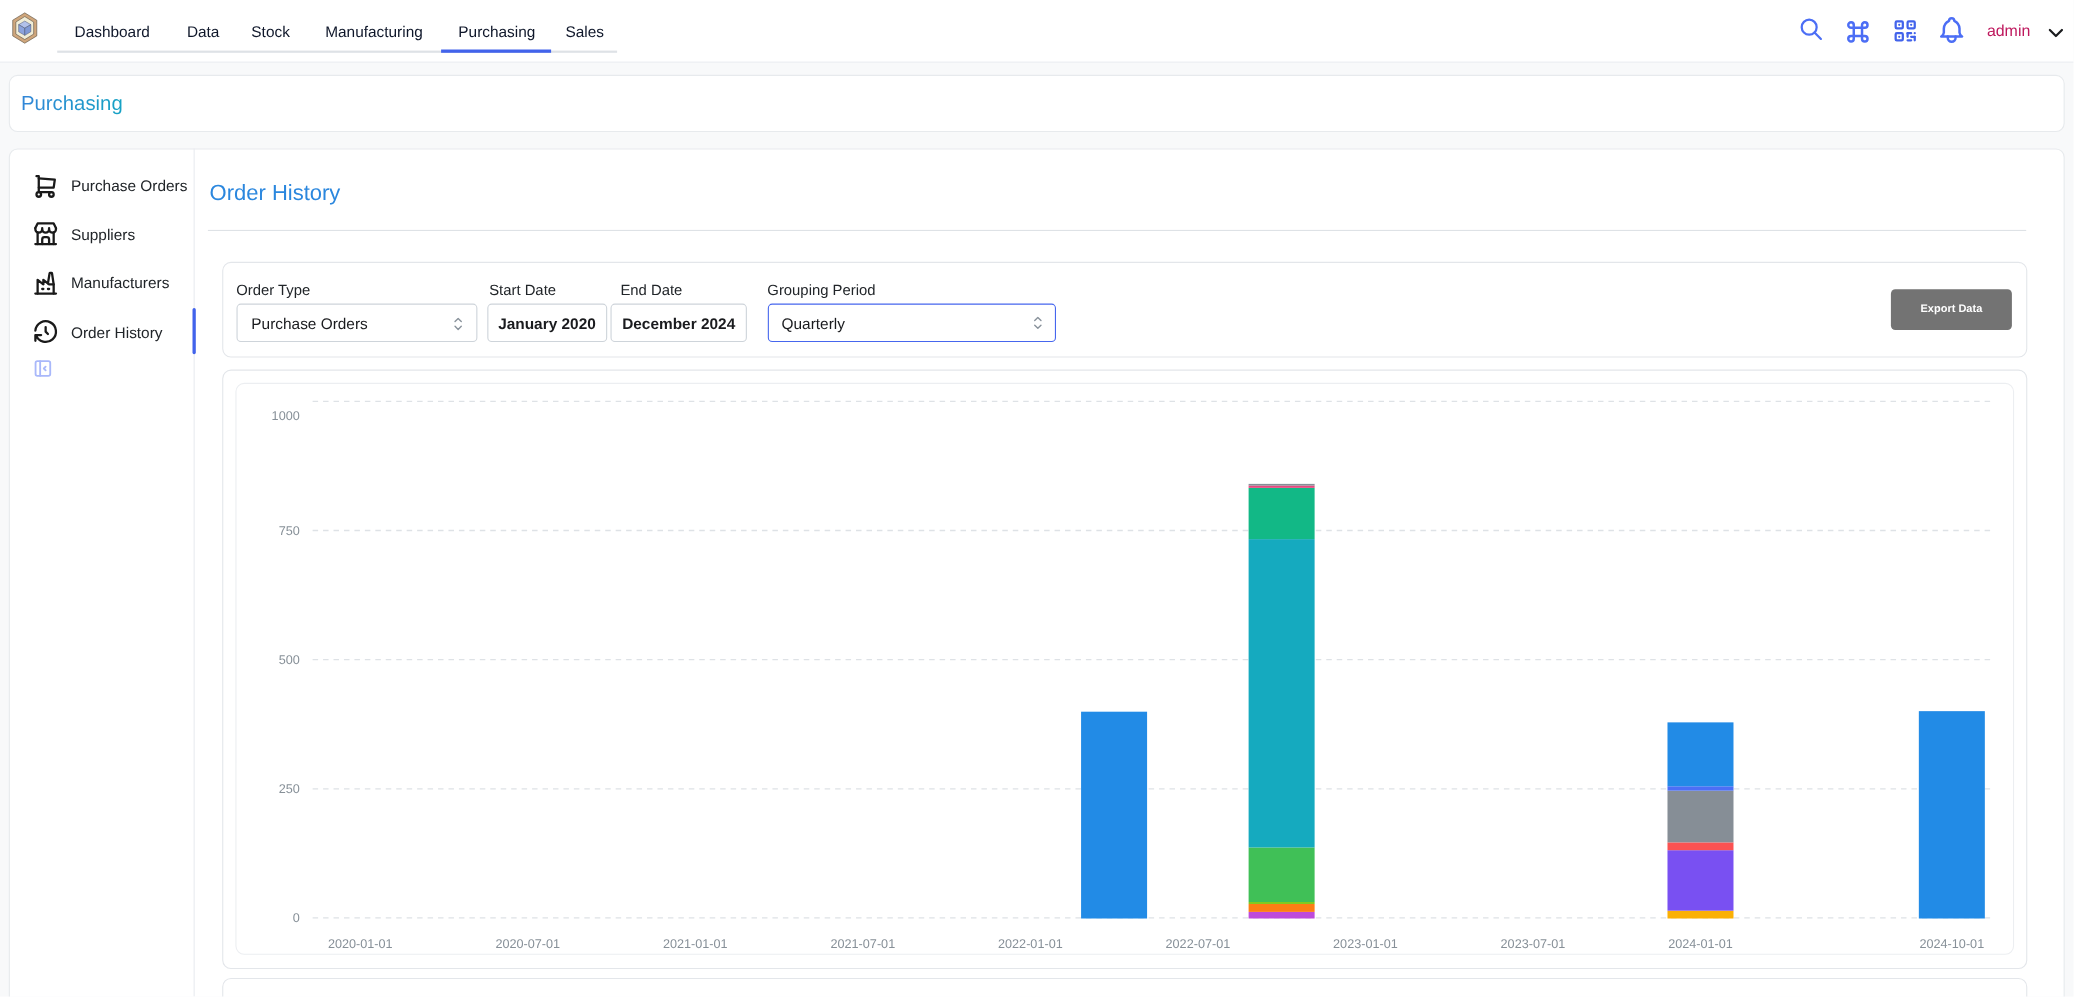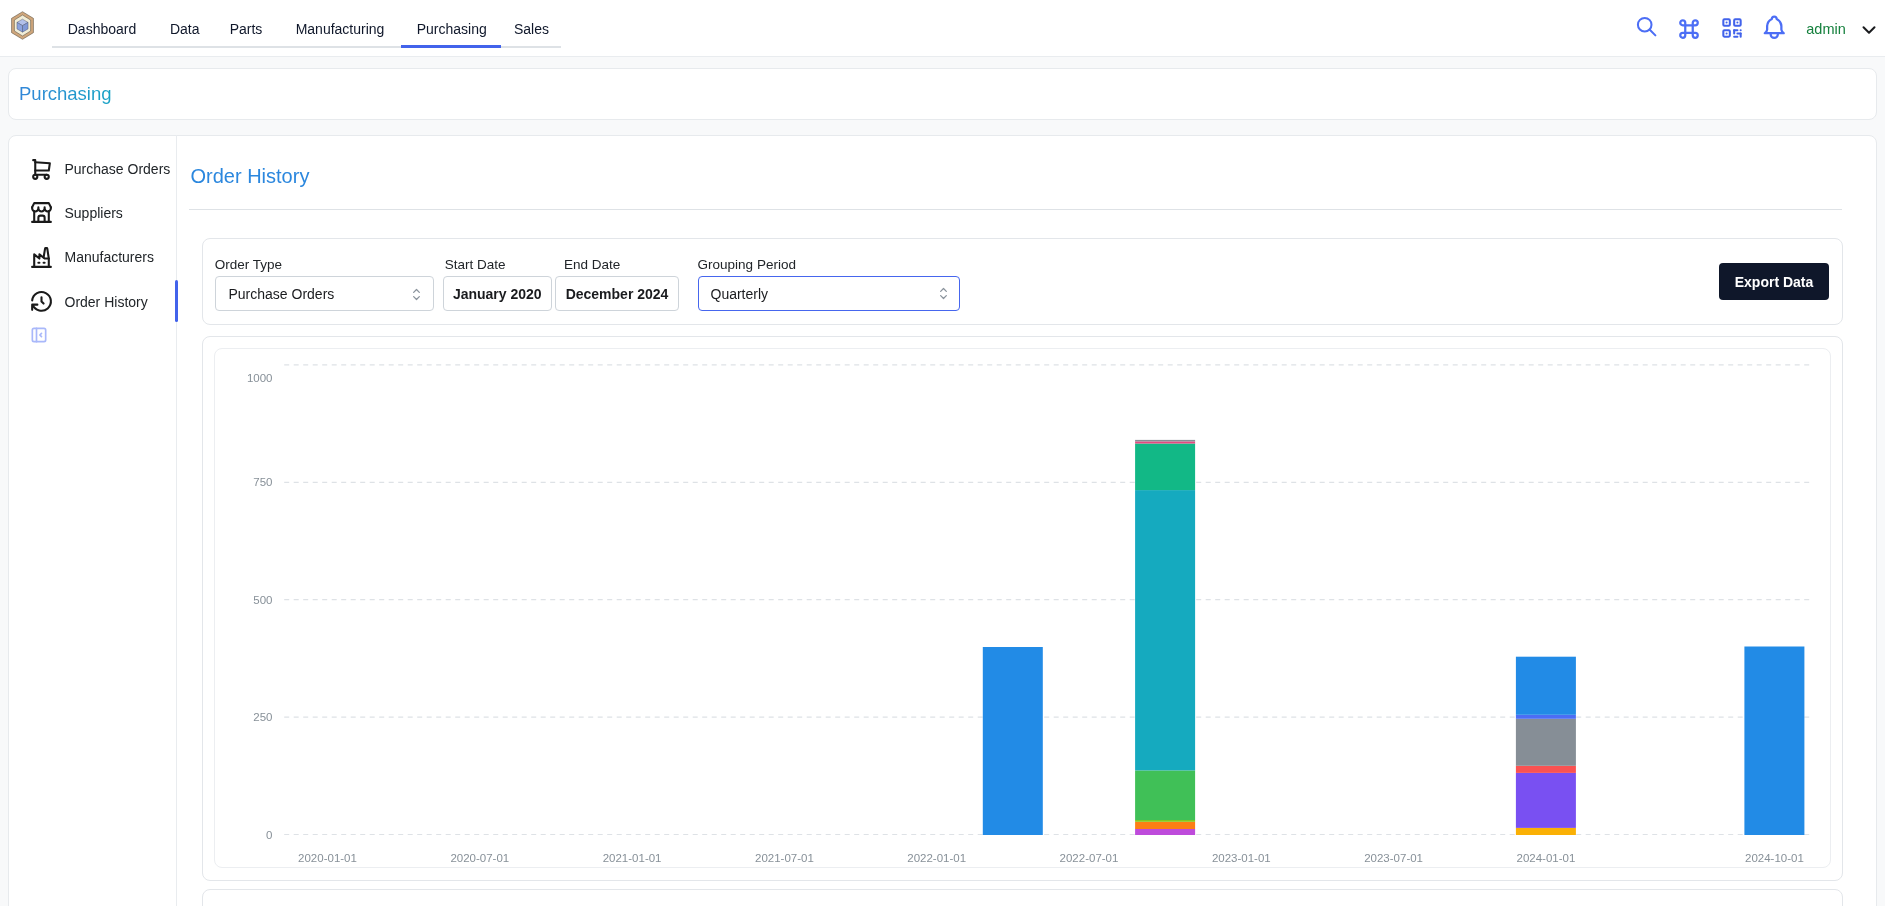--- a/index.html
+++ b/index.html
@@ -24,21 +24,21 @@
   <polygon points="12.25,8.3 17.9,11.6 12.25,14.9 6.6,11.6" fill="#b2c1ea" stroke="#3a4360" stroke-width="0.4"></polygon>
   <polygon points="6.6,11.6 12.25,14.9 12.25,21.5 6.6,18.2" fill="#8ca3dd" stroke="#3a4360" stroke-width="0.4"></polygon>
   <polygon points="17.9,11.6 12.25,14.9 12.25,21.5 17.9,18.2" fill="#8099d6" stroke="#3a4360" stroke-width="0.4"></polygon>
 </svg>
 
 <div class="abs" style="left:52px;top:45.5px;width:509px;height:2px;background:#dee2e6;"></div>
 <div class="abs" style="left:401px;top:45px;width:100px;height:3px;background:#4263eb;"></div>
 
 <div class="tab" style="left:102px;">Dashboard</div>
 <div class="tab" style="left:184.7px;">Data</div>
-<div class="tab" style="left:246px;">Parts</div>
+<div class="tab" style="left:246px;">Stock</div>
 <div class="tab" style="left:340px;">Manufacturing</div>
 <div class="tab" style="left:451.7px;">Purchasing</div>
 <div class="tab" style="left:531.5px;">Sales</div>
 
 <svg class="ic" style="left:1634.7px;top:14.7px;" width="23.3" height="23.3" viewBox="0 0 24 24" fill="none" stroke="#4c6ef5" stroke-width="2.1" stroke-linecap="round" stroke-linejoin="round">
   <path d="M10 10m-7 0a7 7 0 1 0 14 0a7 7 0 1 0 -14 0"></path>
     <path d="M21 21l-6 -6"></path>
 </svg>
 <svg class="ic" style="left:1674.3px;top:14.2px;" width="30" height="30" viewBox="0 0 24 24" fill="none" stroke="#4c6ef5" stroke-width="1.8" stroke-linecap="round" stroke-linejoin="round">
   <path d="M7 9a2 2 0 1 1 2 -2v10a2 2 0 1 1 -2 -2h10a2 2 0 1 1 -2 2v-10a2 2 0 1 1 2 2h-10"></path>
@@ -54,21 +54,21 @@
     <path d="M20 14l0 .01"></path>
     <path d="M14 14l0 3"></path>
     <path d="M14 20l3 0"></path>
     <path d="M17 17l3 0"></path>
     <path d="M20 17l0 3"></path>
 </svg>
 <svg class="ic" style="left:1760.3px;top:13px;" width="28.5" height="28.5" viewBox="0 0 24 24" fill="none" stroke="#4c6ef5" stroke-width="1.9" stroke-linecap="round" stroke-linejoin="round">
   <path d="M10 5a2 2 0 1 1 4 0a7 7 0 0 1 4 6v3a4 4 0 0 0 2 3h-16a4 4 0 0 0 2 -3v-3a7 7 0 0 1 4 -6"></path>
     <path d="M9 17v1a3 3 0 0 0 6 0v-1"></path>
 </svg>
-<div class="abs" style="left:1826px;top:28.5px;transform:translate(-50%,-50%);font-size:14.5px;color:#15803d;">admin</div>
+<div class="abs" style="left:1826px;top:28.5px;transform:translate(-50%,-50%);font-size:14.5px;color:#be185d;">admin</div>
 <svg class="ic" style="left:1857.5px;top:18.5px;" width="22" height="22" viewBox="0 0 24 24" fill="none" stroke="#1a1b1e" stroke-width="2.2" stroke-linecap="round" stroke-linejoin="round">
   <path d="M6 9l6 6l6 -6"></path>
 </svg>
 
 <div class="card" style="left:8px;top:68px;width:1869px;height:51.5px;border-color:#e7eaed;"></div>
 <div class="abs" style="left:19px;top:93.5px;transform:translateY(-50%);font-size:18.5px;background:linear-gradient(90deg,#3286d8,#16a2c4);-webkit-background-clip:text;-webkit-text-fill-color:transparent;">Purchasing</div>
 
 <div class="card" style="left:8px;top:134.5px;width:1869px;height:790px;border-color:#e7eaed;"></div>
 
 <div class="abs" style="left:176.2px;top:135px;width:1px;height:771px;background:#e9ecef;"></div>
@@ -130,21 +130,21 @@
 </div>
 <div class="inp ctr" style="left:443px;width:108.5px;">January 2020</div>
 <div class="inp ctr" style="left:555px;width:124px;">December 2024</div>
 <div class="inp" style="left:697.5px;width:262px;padding-left:12px;border:1.7px solid #4666ee;">Quarterly
   <svg style="position:absolute;right:7px;top:8px;" width="17" height="17" viewBox="0 0 24 24" fill="none" stroke="#8a939c" stroke-width="1.8" stroke-linecap="round" stroke-linejoin="round">
       <path d="M8 9l4 -4l4 4"></path>
       <path d="M16 15l-4 4l-4 -4"></path>
     </svg>
 </div>
 
-<div class="abs ctr" style="left:1719px;top:263px;width:110px;height:37px;background:#0f172a;border-radius:4px;color:#fff;font-size:14px;font-weight:600;">Export Data</div>
+<div class="abs ctr" style="left:1719px;top:263px;width:110px;height:37px;background:#737373;border-radius:4px;color:#fff;font-size:10px;font-weight:600;">Export Data</div>
 
 <div class="card" style="left:201.5px;top:336px;width:1641px;height:544.5px;border-color:#e3e6ea;"></div>
 <div class="abs" style="left:213.5px;top:348px;width:1617px;height:520px;border:1px solid #eceef1;border-radius:8px;box-sizing:border-box;"></div>
 
 <svg class="ic" id="chart" style="left:214px;top:348px;" width="1617" height="520" viewBox="214 348 1617 520">
   <g stroke="#dee2e6" stroke-width="1.2" stroke-dasharray="5 4.5" fill="none">
     <line x1="284.2" y1="364.9" x2="1811.3" y2="364.9"></line>
     <line x1="284.2" y1="482.3" x2="1811.3" y2="482.3"></line>
     <line x1="284.2" y1="599.7" x2="1811.3" y2="599.7"></line>
     <line x1="284.2" y1="717.1" x2="1811.3" y2="717.1"></line>

